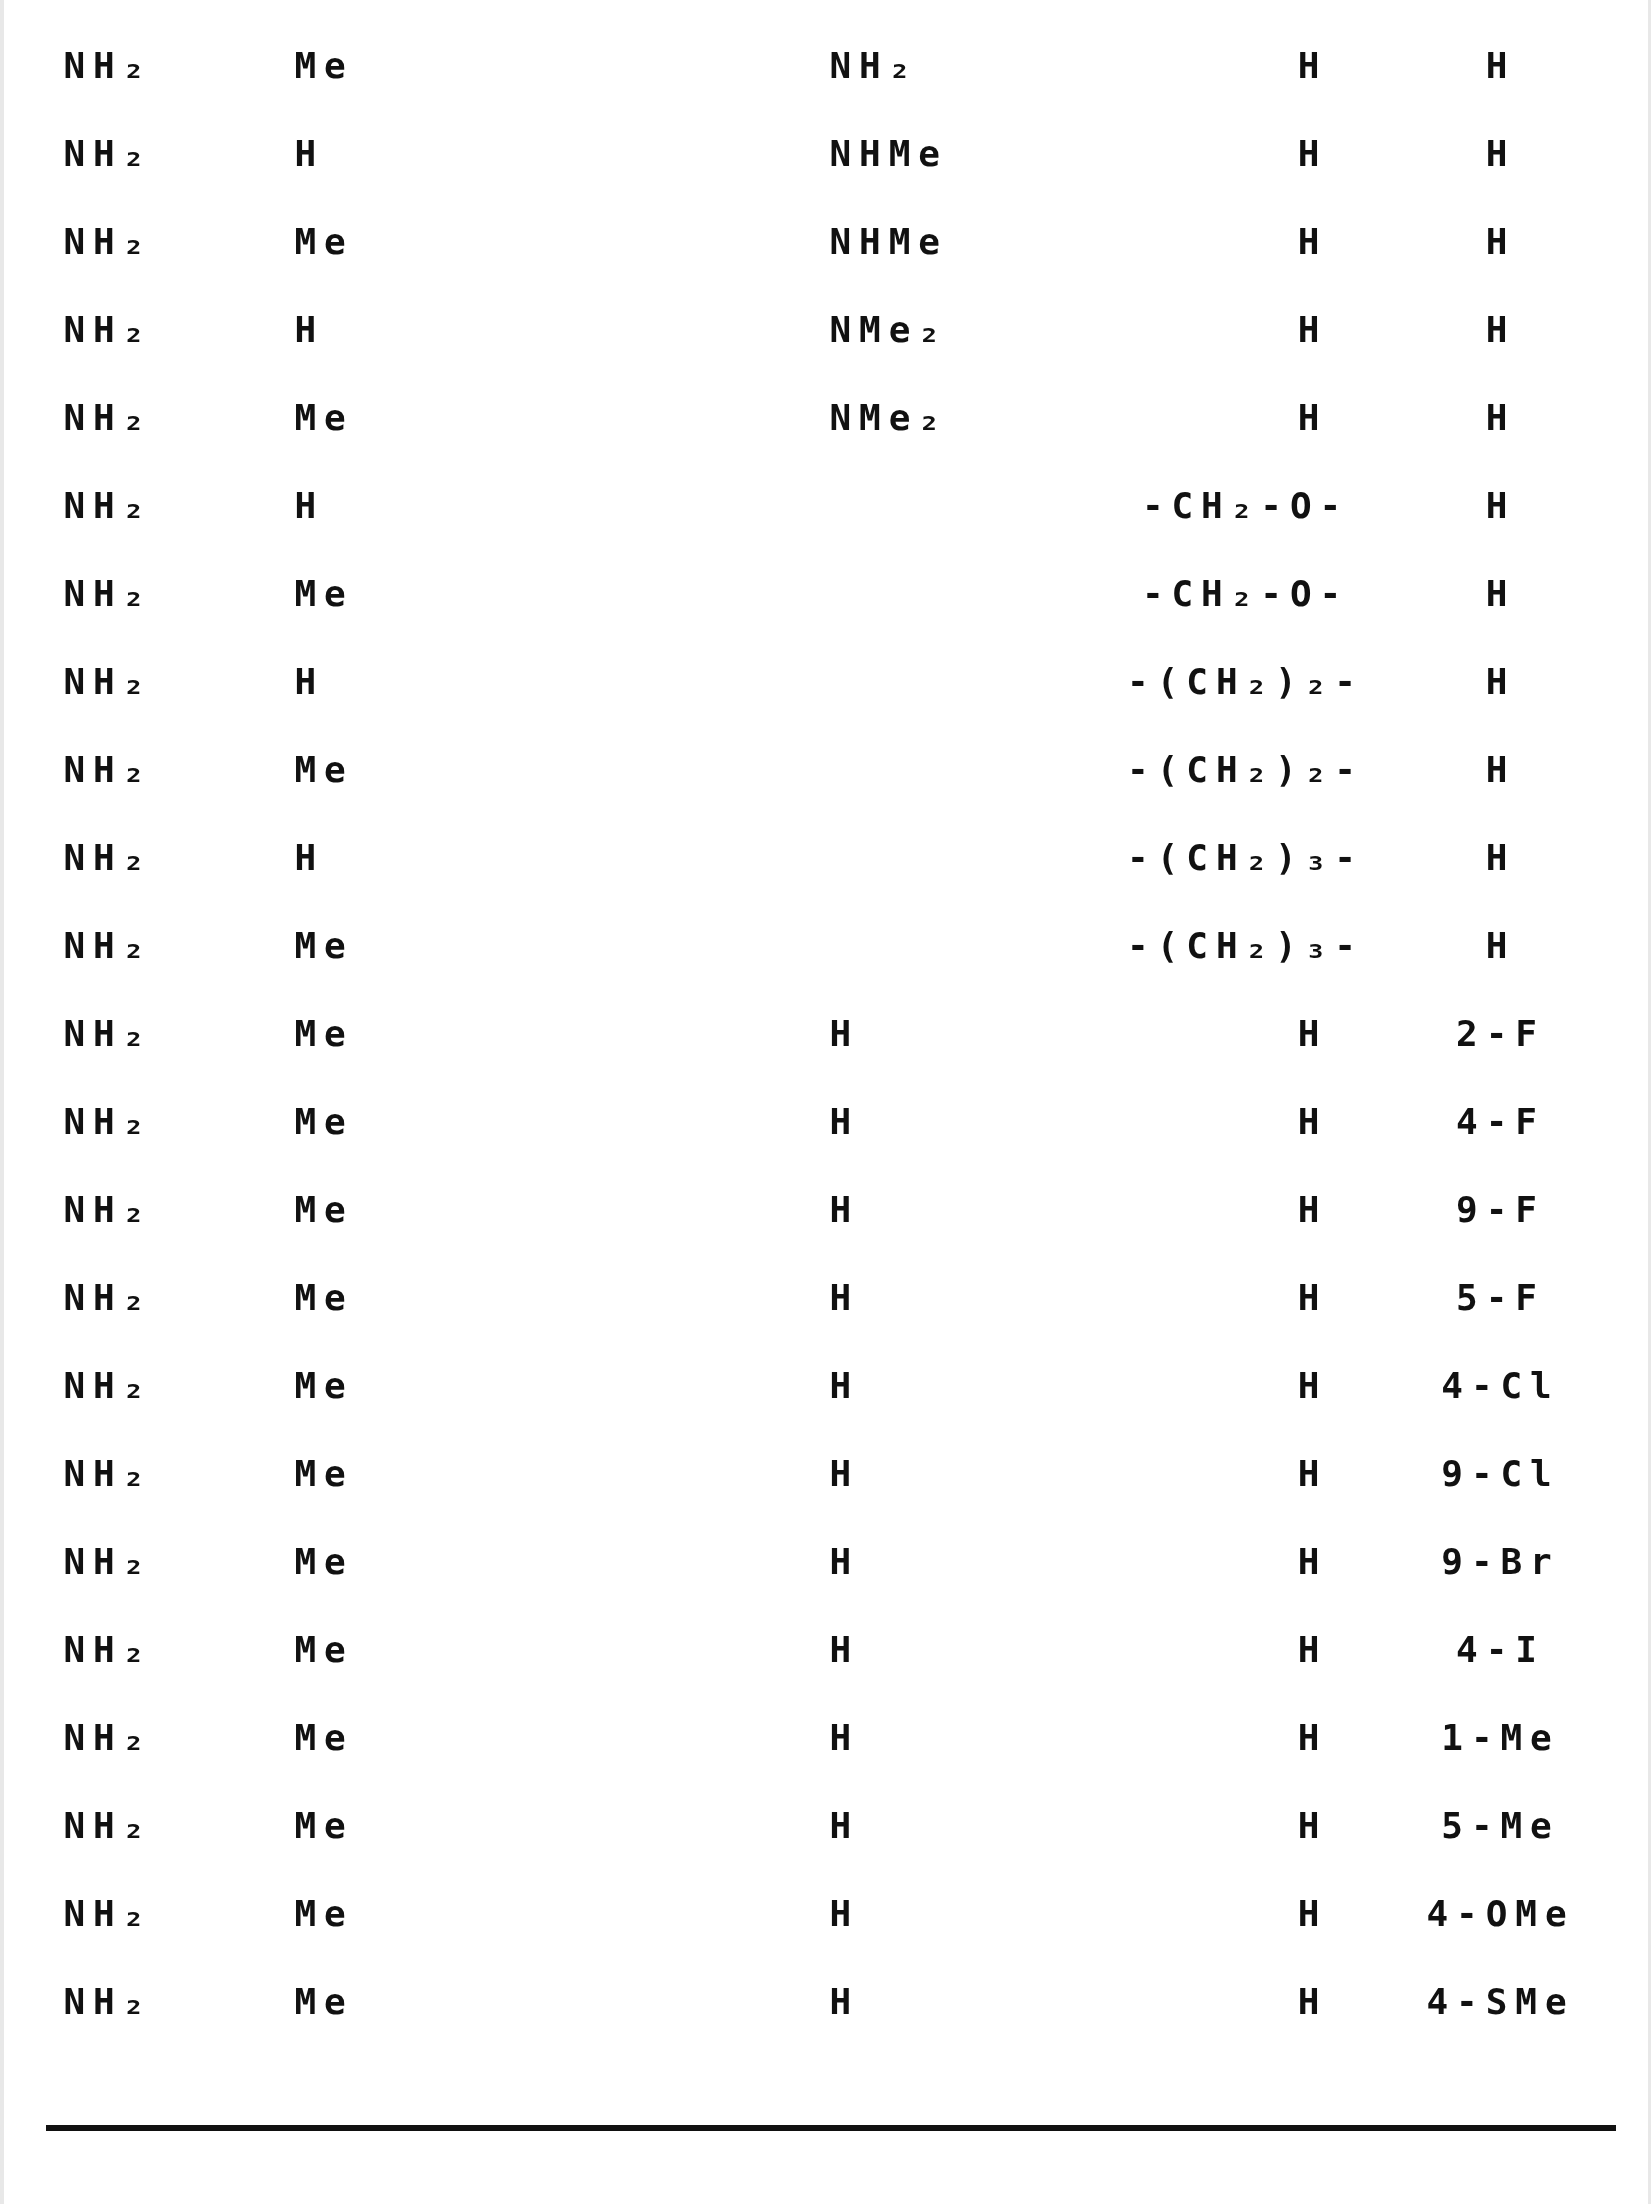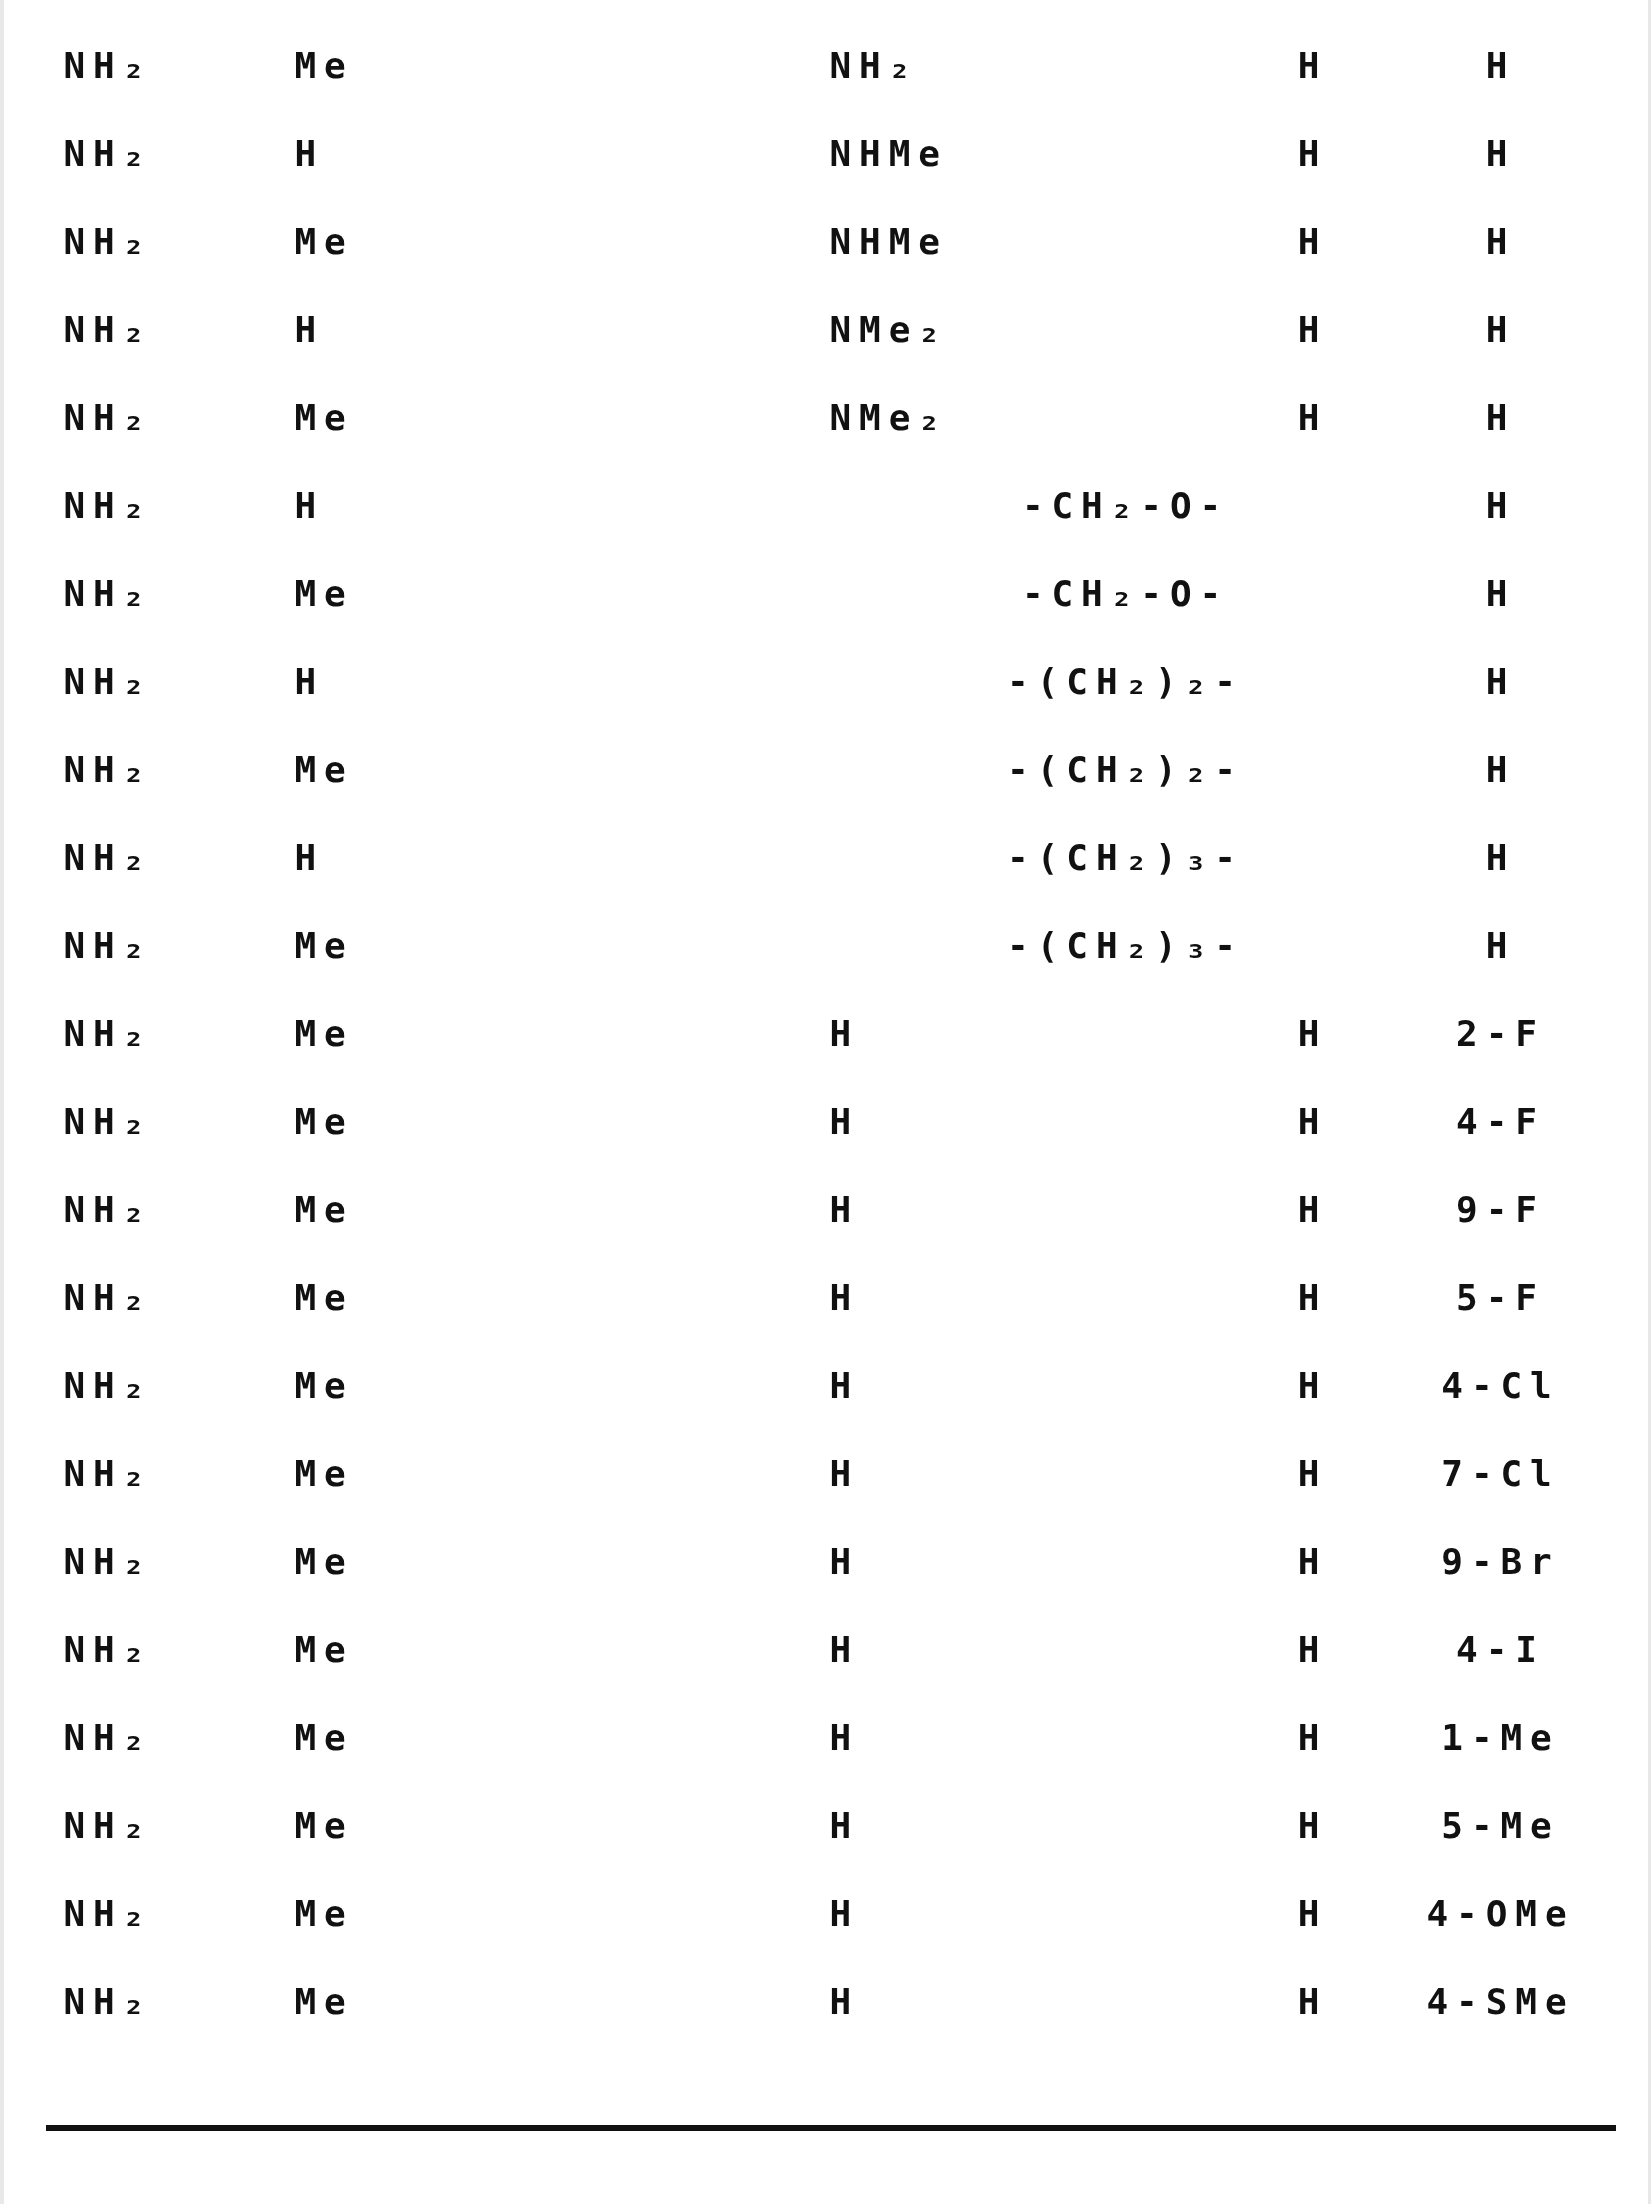--- a/index.html
+++ b/index.html
@@ -32,21 +32,21 @@
     letter-spacing: 0.22em;
   }
   .cell {
     position: absolute;
     top: 0;
     white-space: nowrap;
   }
   .cell.c1 { left: 60px; }
   .cell.c2 { left: 291px; }
   .cell.c3 { left: 826px; }
-  .cell.bridge { left: 1122px; transform: translateX(-50%); }
+  .cell.bridge { left: 1242px; transform: translateX(-50%); }
   .cell.c4 { left: 1309px; transform: translateX(-50%); }
   .cell.c5 { left: 1497px; transform: translateX(-50%); }
   .bottom-rule {
     position: absolute;
     left: 42px;
     top: 2125px;
     width: 1570px;
     height: 6px;
     background: #111111;
   }
@@ -199,21 +199,21 @@
     <span class="cell c4">H</span>
     <span class="cell c5">4-Cl</span>
   </div>
 
   <div class="row">
     <span class="cell c1">NH₂</span>
     <span class="cell c2">Me</span>
     <span class="cell c3">H</span>
     <span class="cell bridge"></span>
     <span class="cell c4">H</span>
-    <span class="cell c5">7-Cl</span>
+    <span class="cell c5">9-Cl</span>
   </div>
 
   <div class="row">
     <span class="cell c1">NH₂</span>
     <span class="cell c2">Me</span>
     <span class="cell c3">H</span>
     <span class="cell bridge"></span>
     <span class="cell c4">H</span>
     <span class="cell c5">9-Br</span>
   </div>

